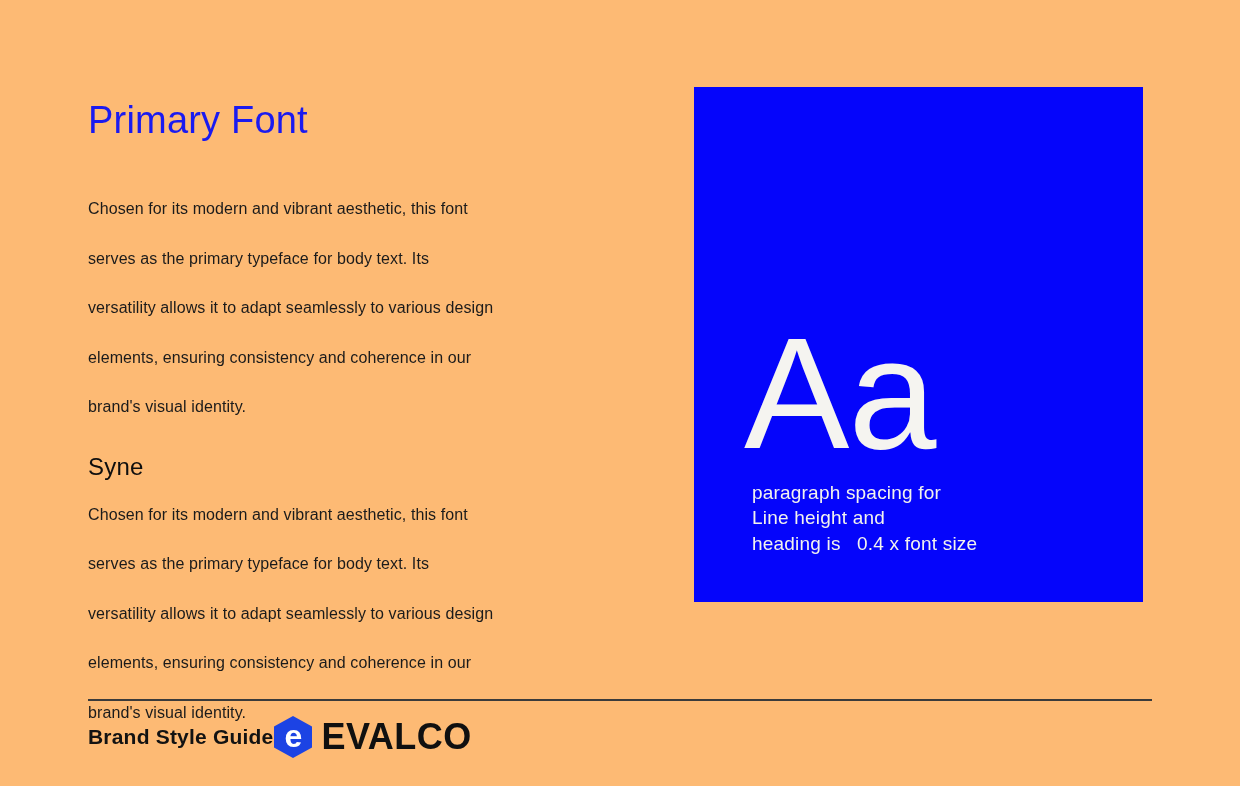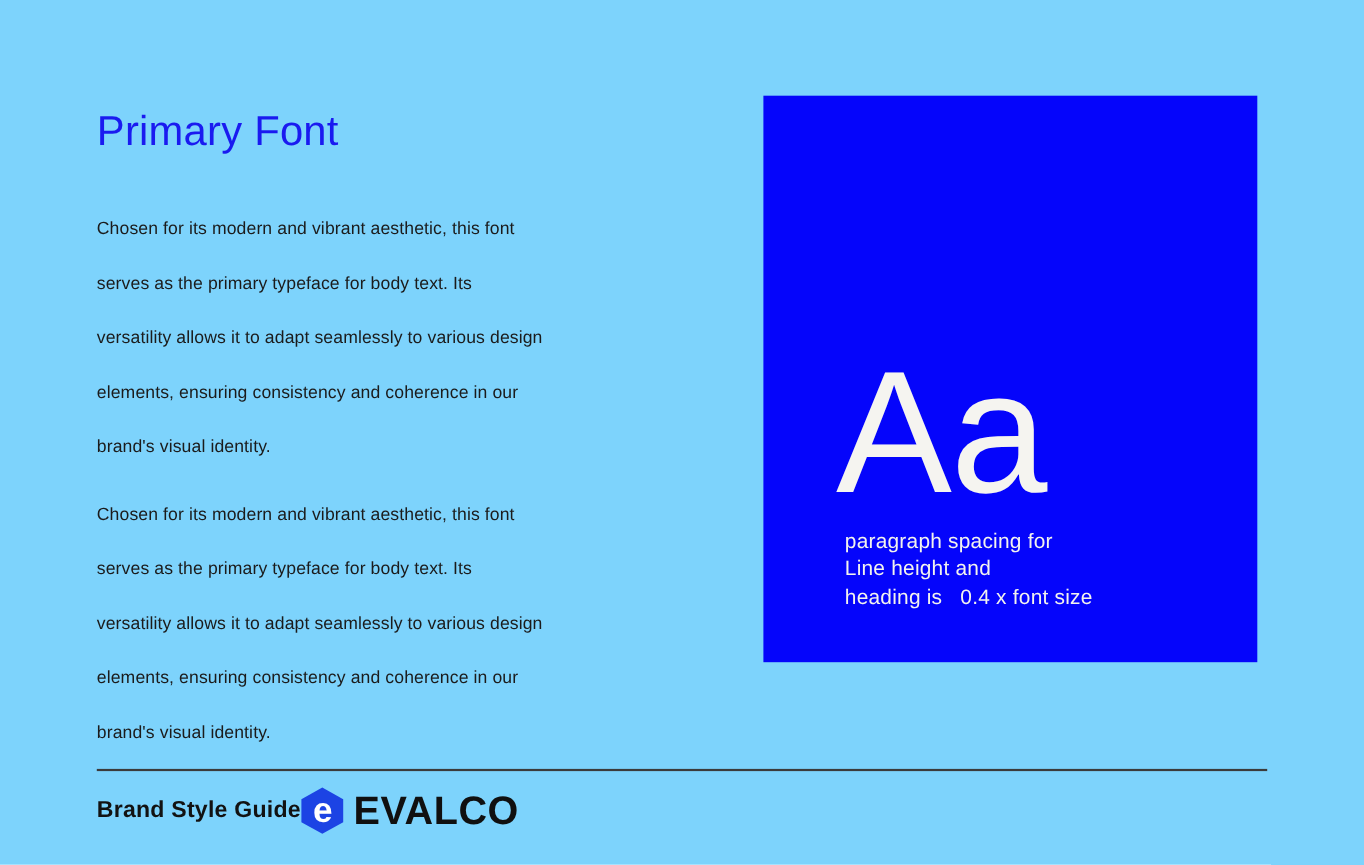--- a/index.html
+++ b/index.html
@@ -17,21 +17,21 @@
     font-family: "Liberation Sans", sans-serif;
     width: 1240px;
     height: 786px;
     position: relative;
     overflow: hidden;
     color: var(--body-text);
   }
   .page {
     position: absolute;
     inset: 0;
-    background: #7dd3fc;
+    background: #fdba74;
   }
   .page-title {
     position: absolute;
     left: 88px;
     top: 98px;
     font-size: 38px;
     line-height: 44px;
     font-weight: 500;
     color: var(--accent);
     letter-spacing: 0.2px;
@@ -63,21 +63,21 @@
   .specimen-card {
     position: absolute;
     left: 694px;
     top: 87px;
     width: 449px;
     height: 515px;
     background: var(--card-bg);
     display: flex;
     flex-direction: column;
     justify-content: flex-end;
-    padding: 0 58px 46px 74px;
+    padding: 0 58px 46px 58px;
     color: var(--card-text);
   }
   .specimen {
     font-size: 158px;
     line-height: 1;
     font-weight: 500;
     letter-spacing: -1px;
     color: var(--card-text);
     margin-bottom: 8px;
     margin-left: -8px;
@@ -137,20 +137,21 @@
       <div class="font-desc">
         <div class="desc-line">Chosen for its modern and vibrant aesthetic, this font</div>
         <div class="desc-line">serves as the primary typeface for body text. Its</div>
         <div class="desc-line">versatility allows it to adapt seamlessly to various design</div>
         <div class="desc-line">elements, ensuring consistency and coherence in our</div>
         <div class="desc-line">brand's visual identity.</div>
       </div>
     </section>
 
     <section class="font-section">
+      <h2 class="section-heading">Syne</h2>
       <div class="font-desc">
         <div class="desc-line">Chosen for its modern and vibrant aesthetic, this font</div>
         <div class="desc-line">serves as the primary typeface for body text. Its</div>
         <div class="desc-line">versatility allows it to adapt seamlessly to various design</div>
         <div class="desc-line">elements, ensuring consistency and coherence in our</div>
         <div class="desc-line">brand's visual identity.</div>
       </div>
     </section>
 
   </div>

